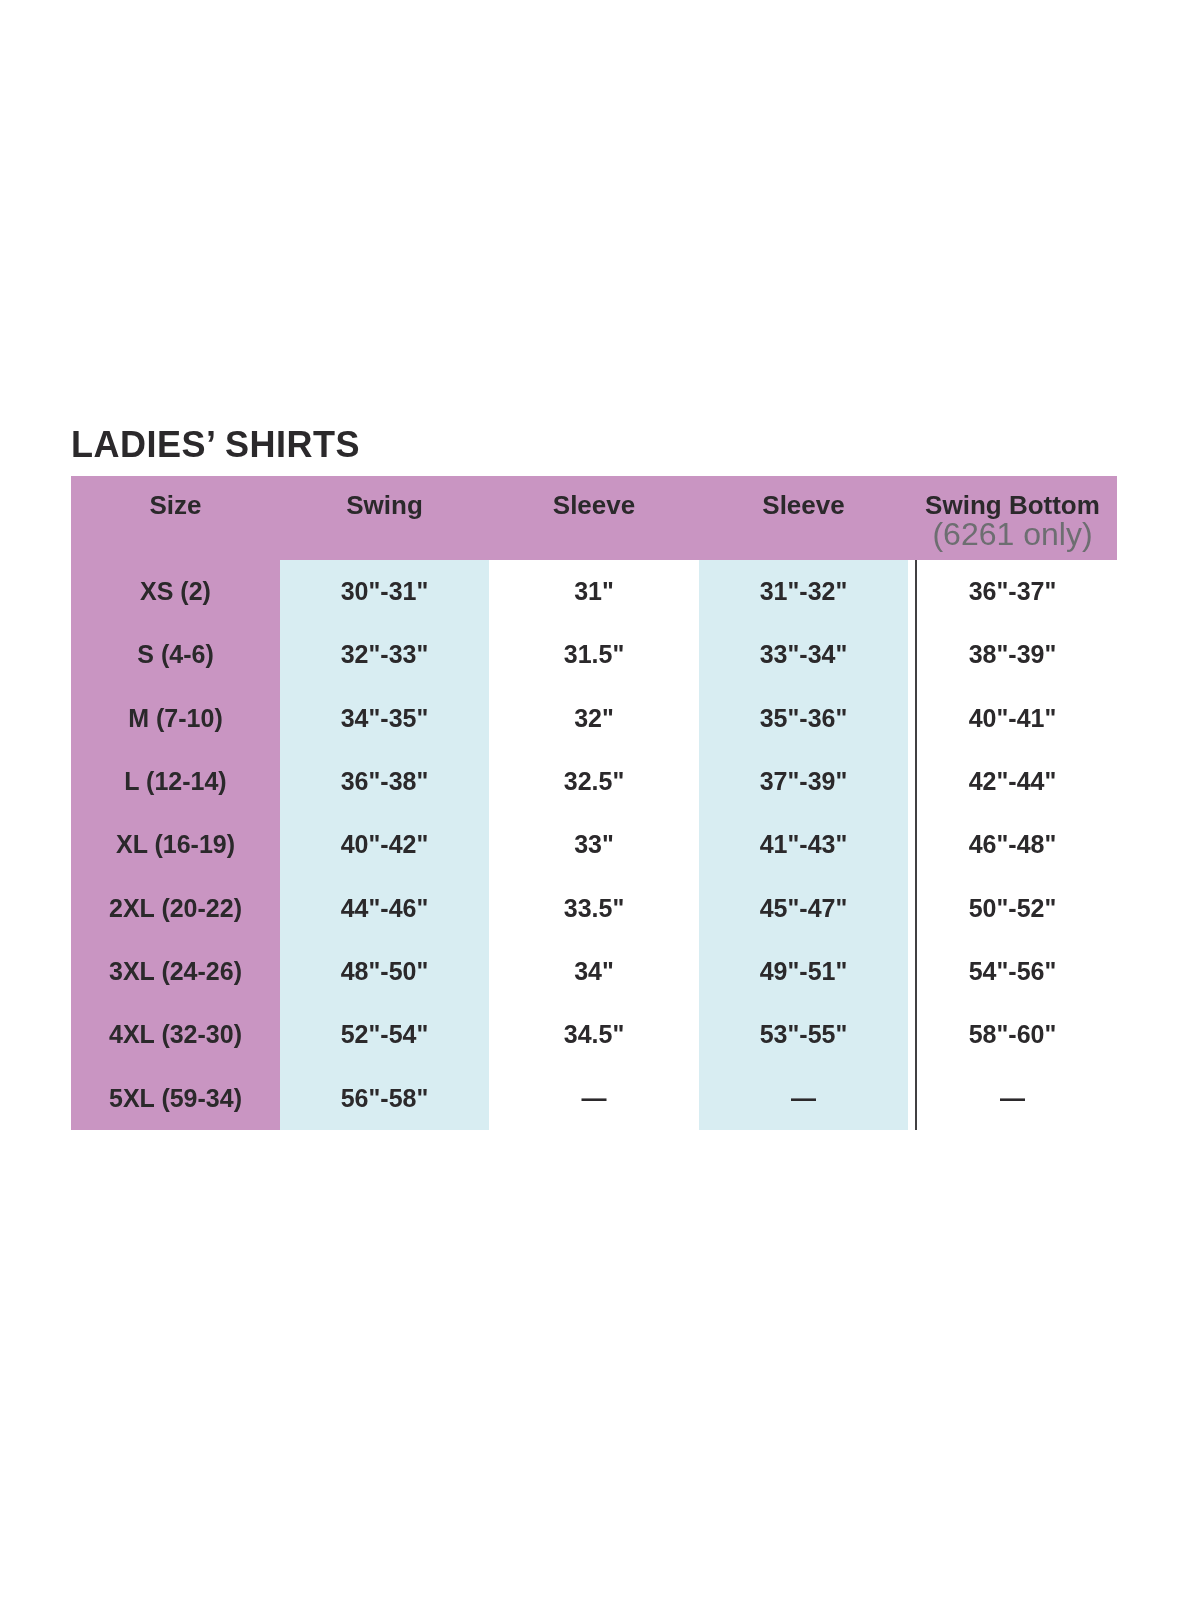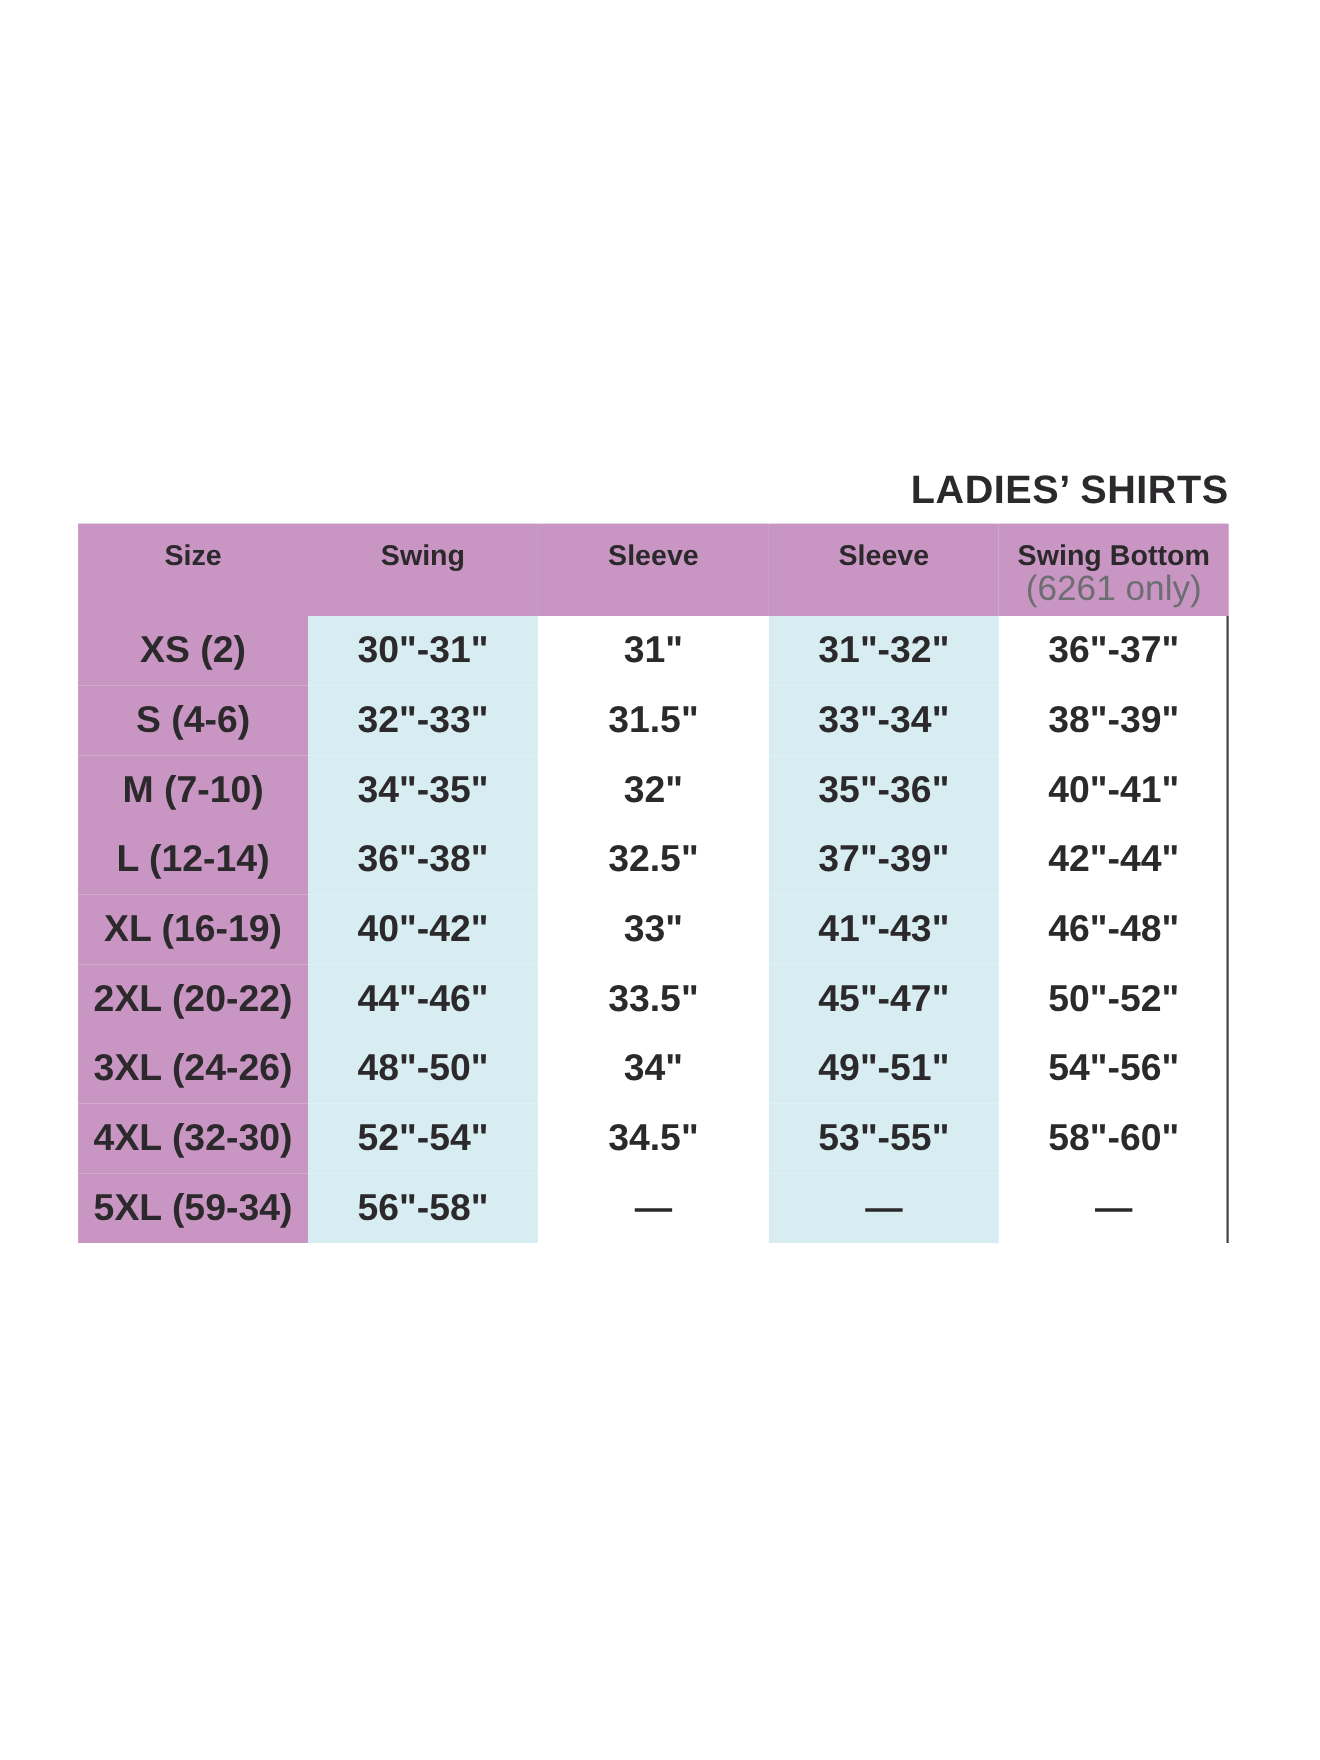--- a/index.html
+++ b/index.html
@@ -13,32 +13,32 @@
     width: 1200px;
     height: 1600px;
     background: var(--background, #ffffff);
     overflow: hidden;
   }
   .title {
     position: absolute;
     left: 71px;
     top: 425px;
     width: 1046px;
-    text-align: right;
+    text-align: left;
     font-size: 36px;
     line-height: 40px;
     font-weight: 700;
     letter-spacing: 0.5px;
     color: var(--text-dark, #2b292b);
   }
   .size-table {
     position: absolute;
     left: 71px;
     top: 476px;
-    width: 1046px;
+    width: 846px;
     height: 654px;
     display: grid;
     grid-template-columns: 209px 209px 210px 209px 209px;
     grid-template-rows: 84px repeat(9, 63.33px);
   }
   .row { display: contents; }
   .hcell {
     background: var(--header-pink, #c995c2);
     display: flex;
     flex-direction: column;
@@ -55,21 +55,21 @@
   .hcell .note {
     font-size: 32px;
     line-height: 29px;
     font-weight: 400;
     color: var(--note-gray, #6d6e71);
   }
   .cell {
     display: flex;
     align-items: center;
     justify-content: center;
-    font-size: 34px;
+    font-size: 25px;
     font-weight: 700;
     color: var(--text-dark, #2b292b);
     text-align: center;
   }
   .cell.pink { background: var(--header-pink, #c995c2); }
   .cell.blue { background: var(--stripe-blue, #d8edf2); }
   .edge {
     position: absolute;
     right: 0;
     top: 84px;

